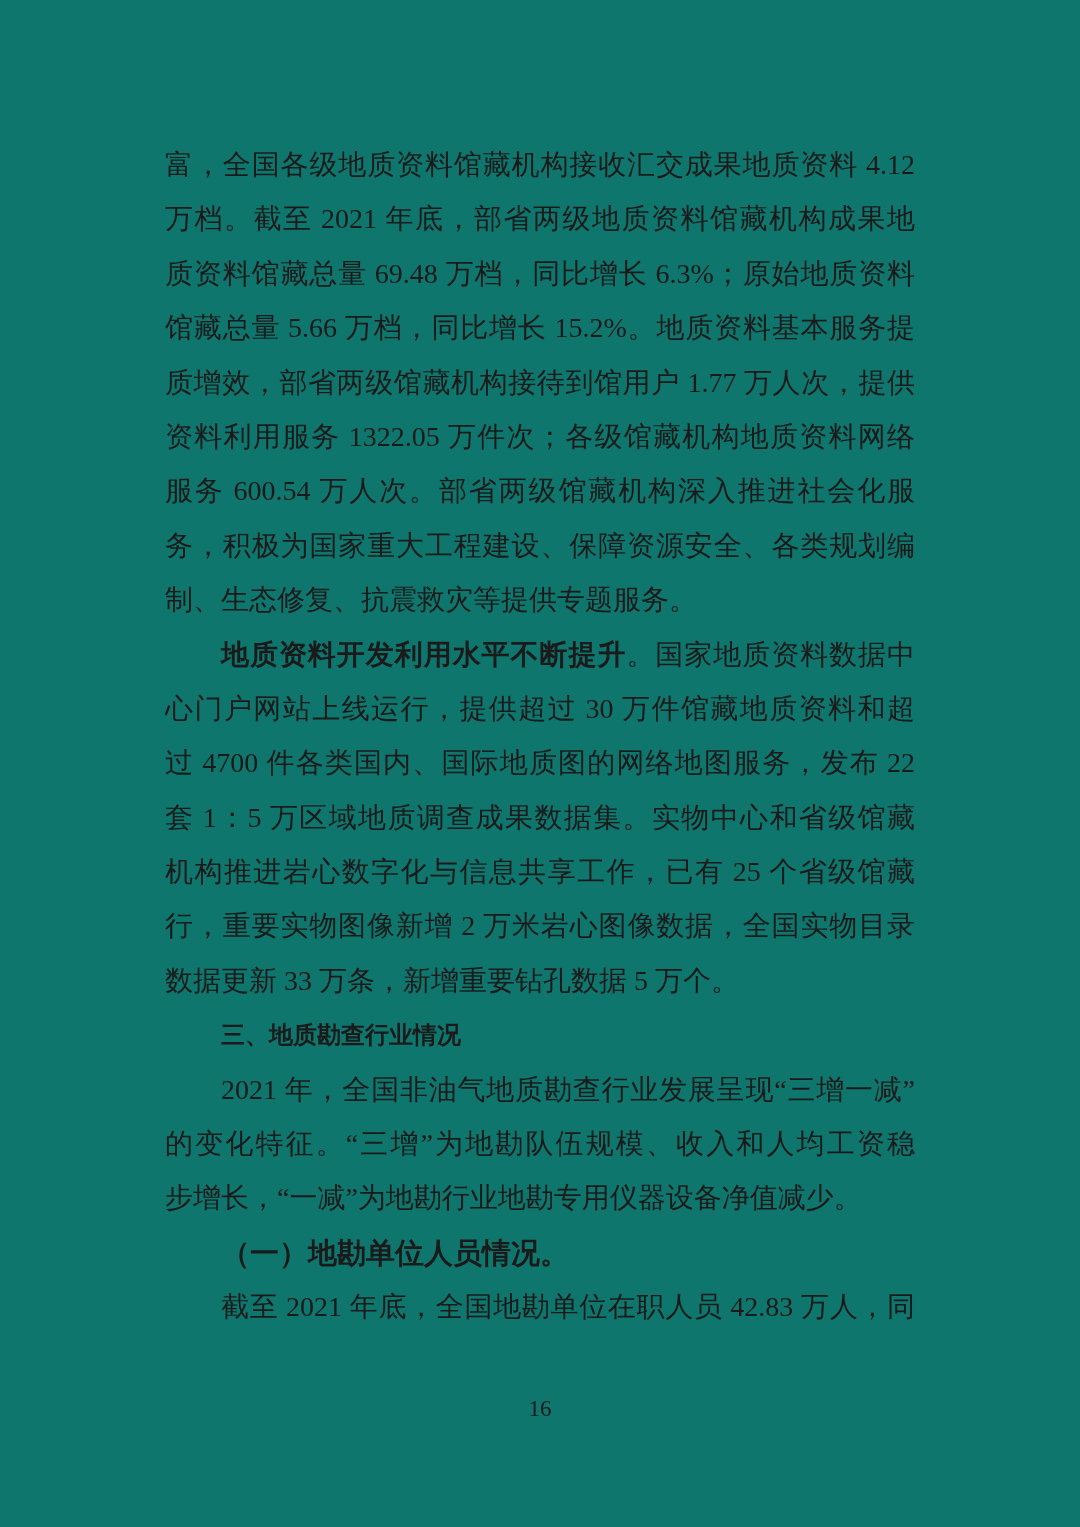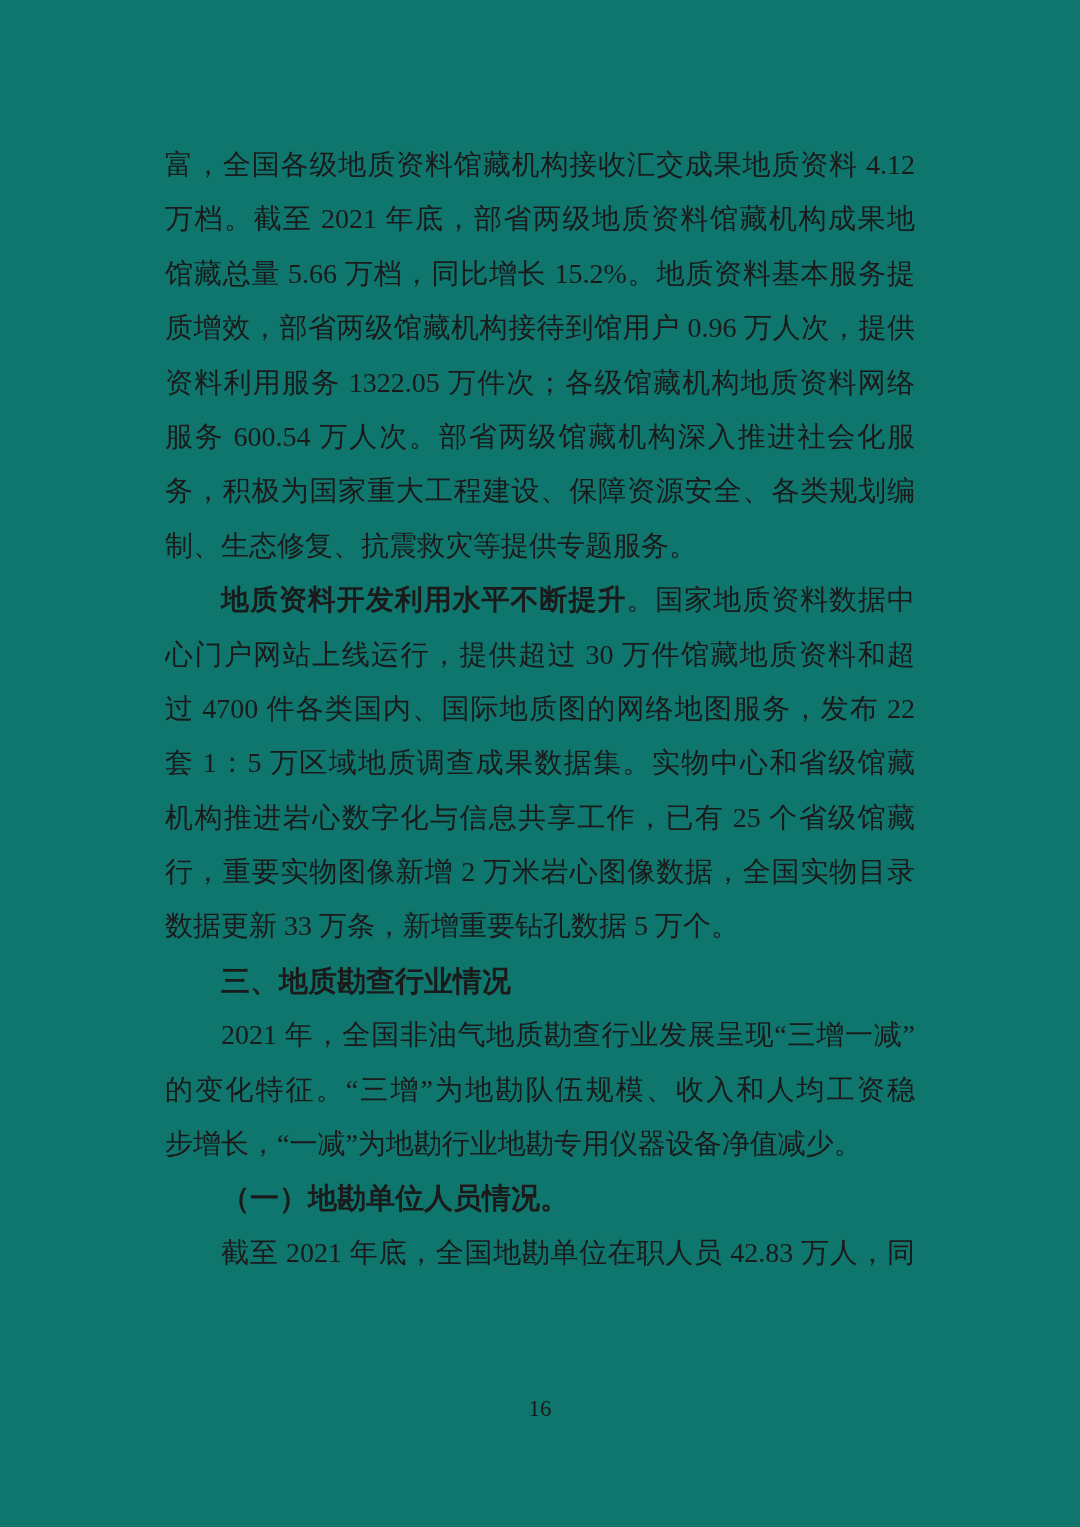--- a/index.html
+++ b/index.html
@@ -25,21 +25,21 @@
     text-align: justify;
     text-align-last: justify;
     overflow: hidden;
   }
   .line.end { text-align-last: left; }
   .line.ind { text-indent: 56px; }
   .lead { font-weight: bold; }
   .h1 {
     font-weight: bold;
     font-family: "Liberation Sans", "DejaVu Sans", sans-serif;
-    font-size: 29px;
+    font-size: 24px;
   }
   .h2 {
     font-weight: bold;
     font-size: 29px;
   }
   .page-number {
     position: absolute;
     top: 1394px;
     left: 0;
     width: 100%;
@@ -49,22 +49,23 @@
   }
 </style>
 </head>
 <body>
 
 <div class="page">
   <div class="text-block">
 
     <div class="line">富，全国各级地质资料馆藏机构接收汇交成果地质资料 4.12</div>
     <div class="line">万档。截至 2021 年底，部省两级地质资料馆藏机构成果地</div>
+    <div class="line">质资料馆藏总量 69.48 万档，同比增长 6.3%；原始地质资料</div>
     <div class="line">馆藏总量 5.66 万档，同比增长 15.2%。地质资料基本服务提</div>
-    <div class="line">质增效，部省两级馆藏机构接待到馆用户 0.96 万人次，提供</div>
+    <div class="line">质增效，部省两级馆藏机构接待到馆用户 1.77 万人次，提供</div>
     <div class="line">资料利用服务 1322.05 万件次；各级馆藏机构地质资料网络</div>
     <div class="line">服务 600.54 万人次。部省两级馆藏机构深入推进社会化服</div>
     <div class="line">务，积极为国家重大工程建设、保障资源安全、各类规划编</div>
     <div class="line end">制、生态修复、抗震救灾等提供专题服务。</div>
 
     <div class="line ind"><span class="lead">地质资料开发利用水平不断提升</span><span>。国家地质资料数据中</span></div>
     <div class="line">心门户网站上线运行，提供超过 30 万件馆藏地质资料和超</div>
     <div class="line">过 4700 件各类国内、国际地质图的网络地图服务，发布 22</div>
     <div class="line">套 1：5 万区域地质调查成果数据集。实物中心和省级馆藏</div>
     <div class="line">机构推进岩心数字化与信息共享工作，已有 25 个省级馆藏</div>

